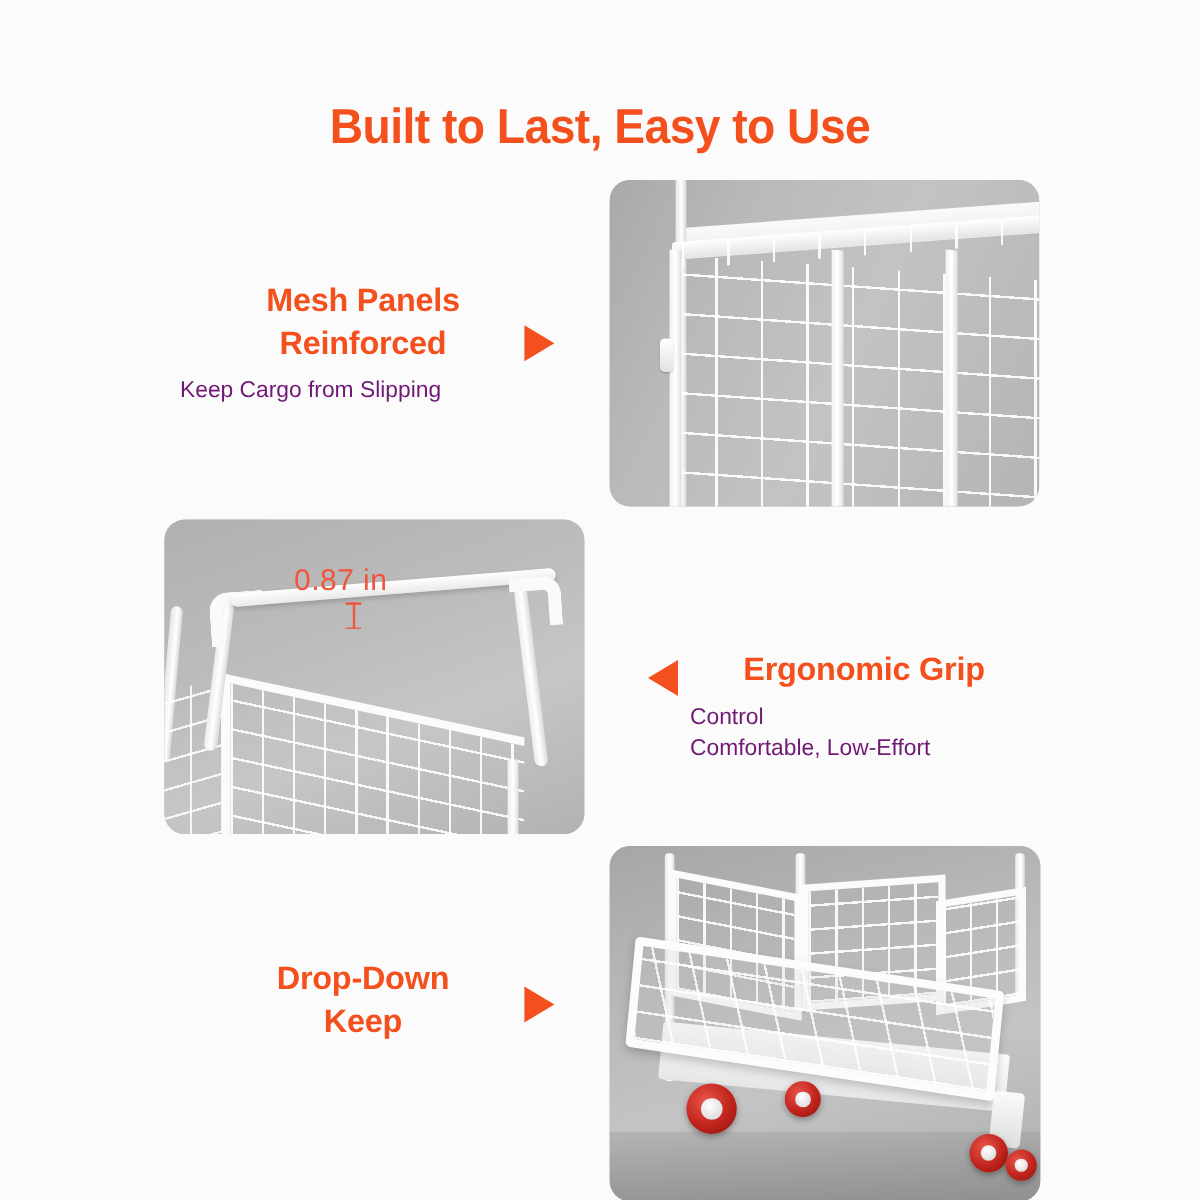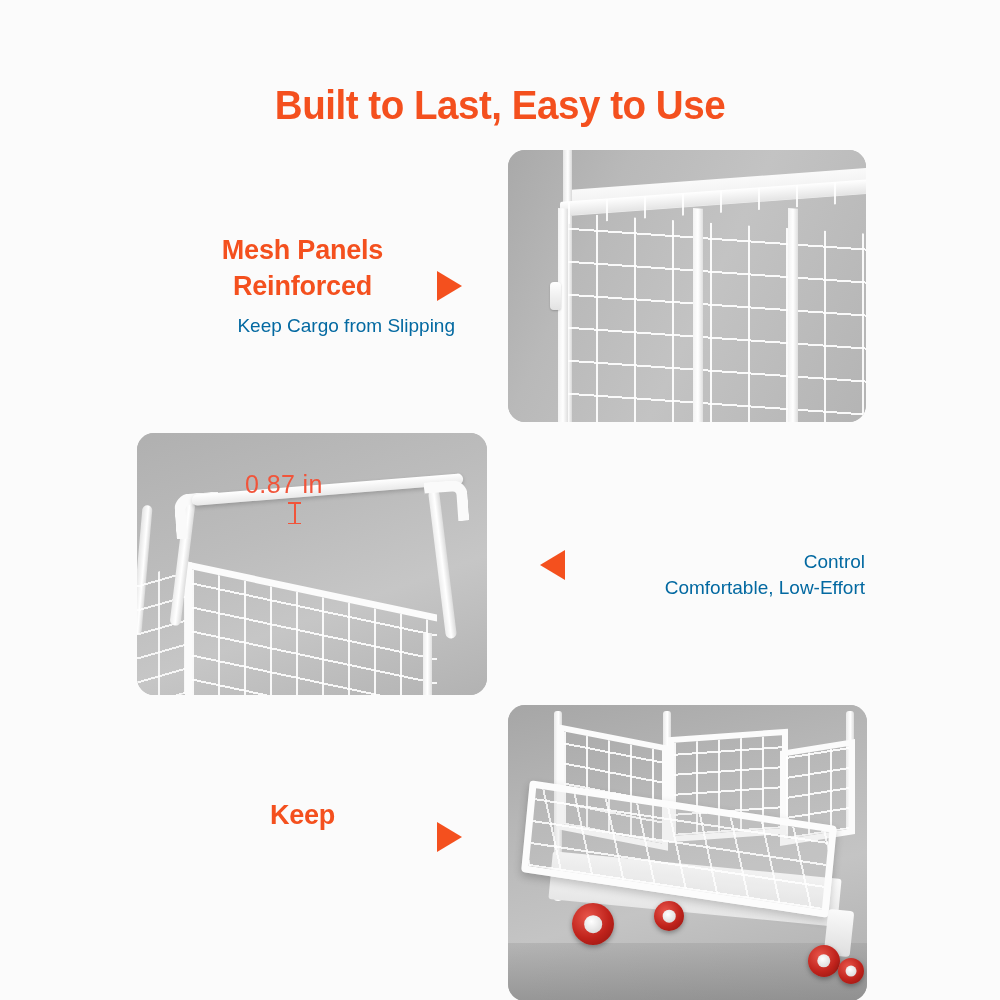--- a/index.html
+++ b/index.html
@@ -64,25 +64,25 @@
   .tblock { position: absolute; }
   .tb-head {
     color: #f4501e;
     font-weight: bold;
     font-size: 27px;
     line-height: 36px;
     text-align: center;
     letter-spacing: -0.2px;
   }
   .tb-sub {
-    color: #0369a1;
+    color: #701a75;
     font-weight: normal;
     font-size: 19px;
     line-height: 26px;
-    text-align: right;
+    text-align: left;
     margin-top: 9px;
   }
 
   .tb1 { left: 150px; top: 232px; width: 305px; }
   .tb2 { left: 575px; top: 540px; width: 290px; }
   .tb3 { left: 150px; top: 797px; width: 305px; }
 
   
   .arrow {
     position: absolute;
@@ -418,27 +418,31 @@
   <div class="tblock tb1">
     <div class="tb-head">
       <div>Mesh Panels</div>
       <div>Reinforced</div>
     </div>
     <div class="tb-sub">Keep Cargo from Slipping</div>
   </div>
   <div class="arrow right a1"></div>
 
   <div class="tblock tb2">
+    <div class="tb-head">
+      <div>Ergonomic Grip</div>
+    </div>
     <div class="tb-sub">
       <div>Control</div>
       <div>Comfortable, Low-Effort</div>
     </div>
   </div>
   <div class="arrow left a2"></div>
 
   <div class="tblock tb3">
     <div class="tb-head">
+      <div>Drop-Down</div>
       <div>Keep</div>
     </div>
   </div>
   <div class="arrow right a3"></div>
 
 </div>
 
 </body></html>

